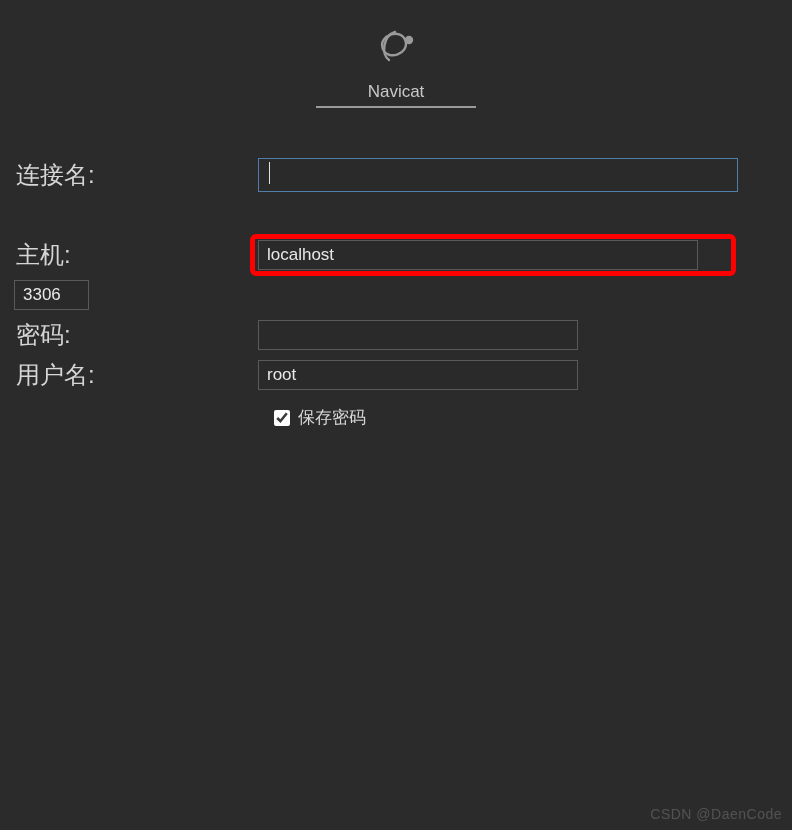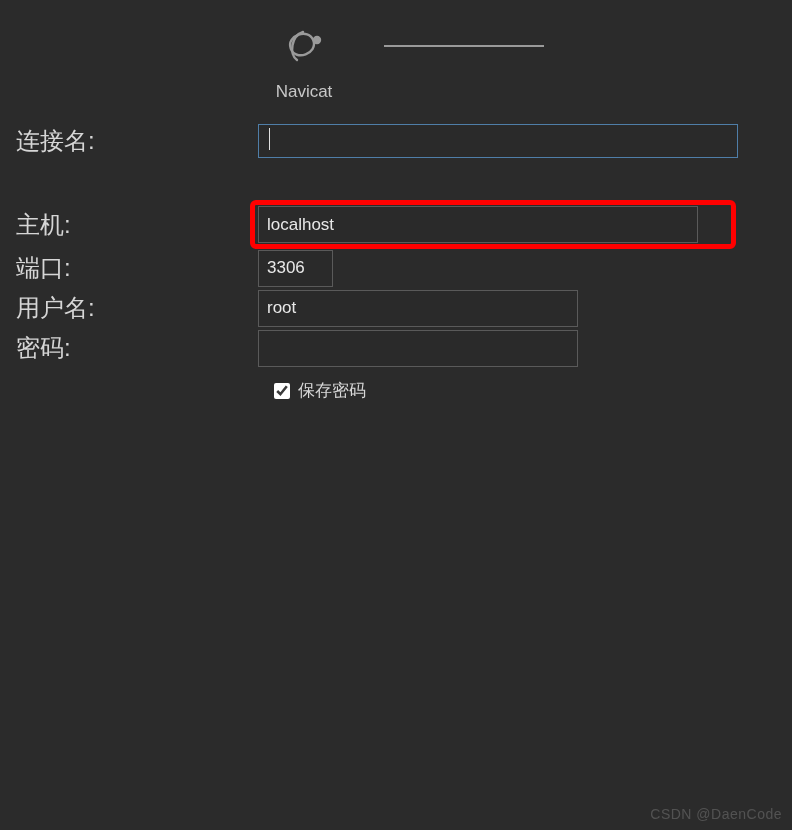--- a/index.html
+++ b/index.html
@@ -12,24 +12,25 @@
       height: 830px;
       background: #2b2b2b;
       font-family: "Microsoft YaHei", "Segoe UI", Arial, sans-serif;
       color: #d8d8d8;
       position: relative;
       overflow: hidden;
     }
     .header-row {
       display: flex;
       align-items: center;
-      justify-content: center;
+      justify-content: flex-start;
       padding-top: 18px;
       padding-bottom: 12px;
-      gap: 16px;
+      gap: 4px;
+      flex-direction: column;
     }
     .header-item {
       display: flex;
       flex-direction: column;
       align-items: center;
       width: 120px;
     }
     .header-icon {
       height: 58px;
       display: flex;
@@ -65,21 +66,21 @@
     }
     .form-control {
       flex: 0 0 auto;
     }
     .text-input {
       background: #2a2a2a;
       border: 1px solid #5a5a5a;
       color: #e8e8e8;
       font-size: 17px;
       padding: 3px 8px;
-      height: 37px;
+      height: 30px;
       outline: none;
       font-family: inherit;
     }
     .input-connection {
       width: 480px;
       height: 34px;
       border: 1px solid #4f7ea8;
       background: #2a2a2a;
     }
     .input-host {
@@ -181,37 +182,36 @@
 
   <div class="form-row">
     <div class="form-label">主机:</div>
     <div class="form-control host-highlight">
       <input type="text" class="text-input input-host" value="localhost" style="">
       <div class="host-highlight-border"></div>
     </div>
   </div>
 
   <div class="form-row">
-    <div class="form-label">端口:</div>
     <div class="form-control">
       <input type="text" class="text-input input-port" value="3306" style="">
     </div>
   </div>
 
   <div class="form-row">
+    <div class="form-label">密码:</div>
+    <div class="form-control">
+      <input type="password" class="text-input input-pass" value="" style="">
+    </div>
+  </div>
+
+  <div class="form-row">
     <div class="form-label">用户名:</div>
     <div class="form-control">
       <input type="text" class="text-input input-user" value="root" style="">
-    </div>
-  </div>
-
-  <div class="form-row">
-    <div class="form-label">密码:</div>
-    <div class="form-control">
-      <input type="password" class="text-input input-pass" value="" style="">
     </div>
   </div>
 
   <div class="checkbox-row">
     <input type="checkbox" class="chk" checked="" style="">
     <span class="chk-label">保存密码</span>
   </div>
 
 </div>
 

